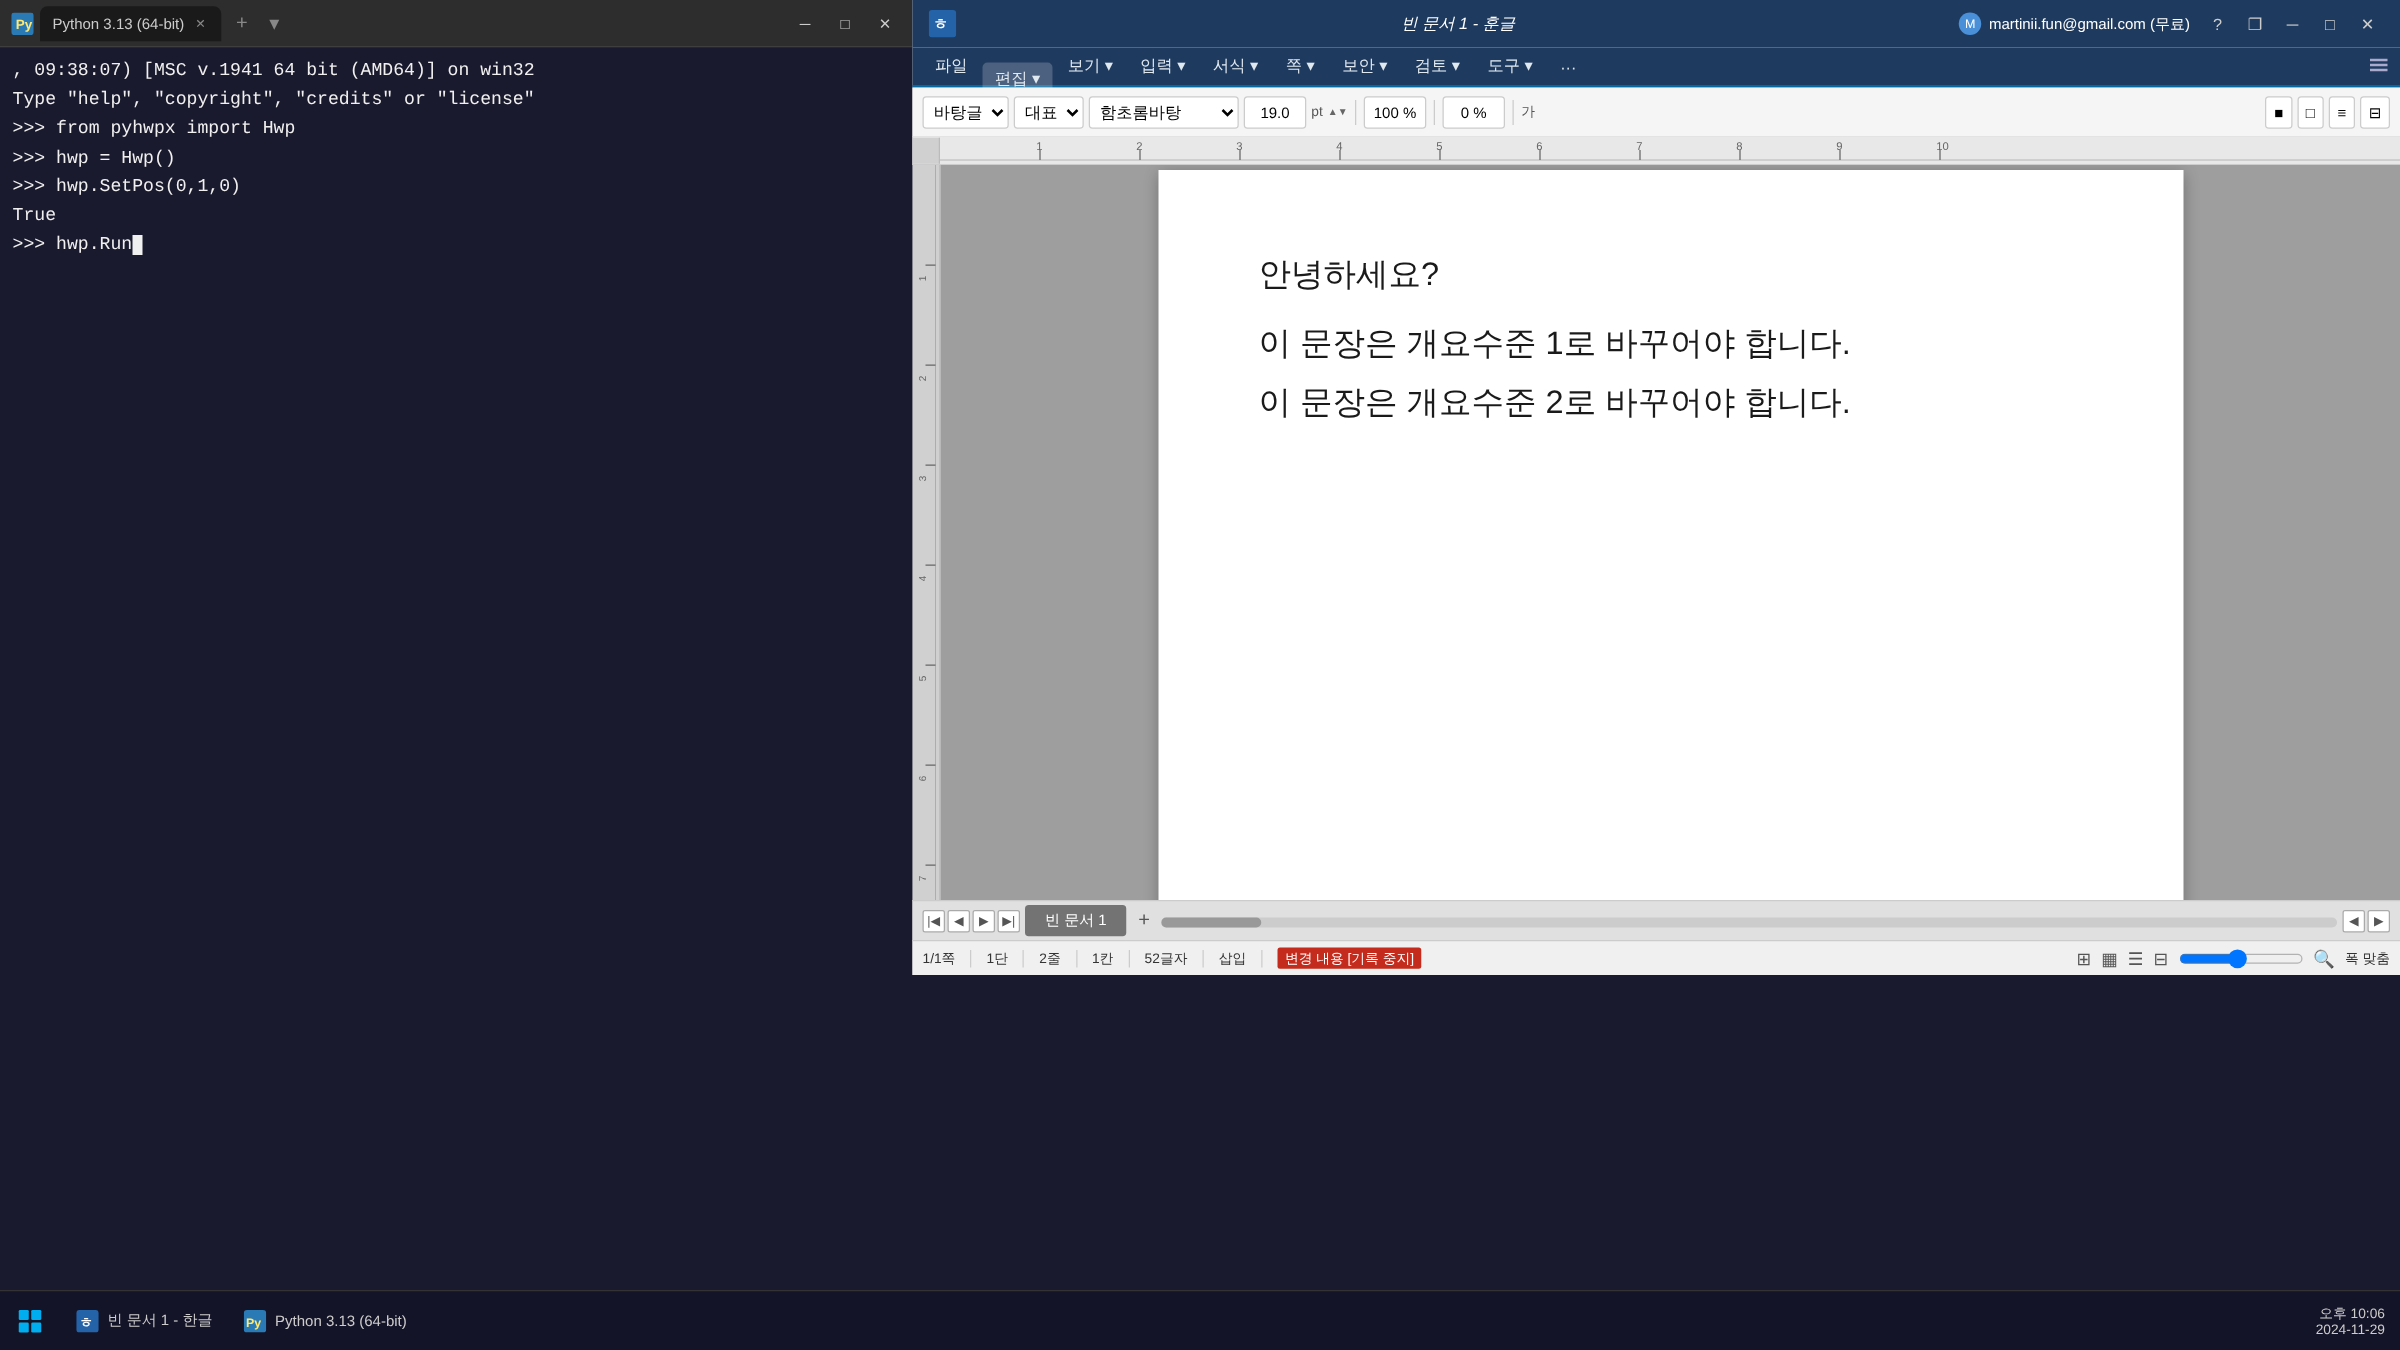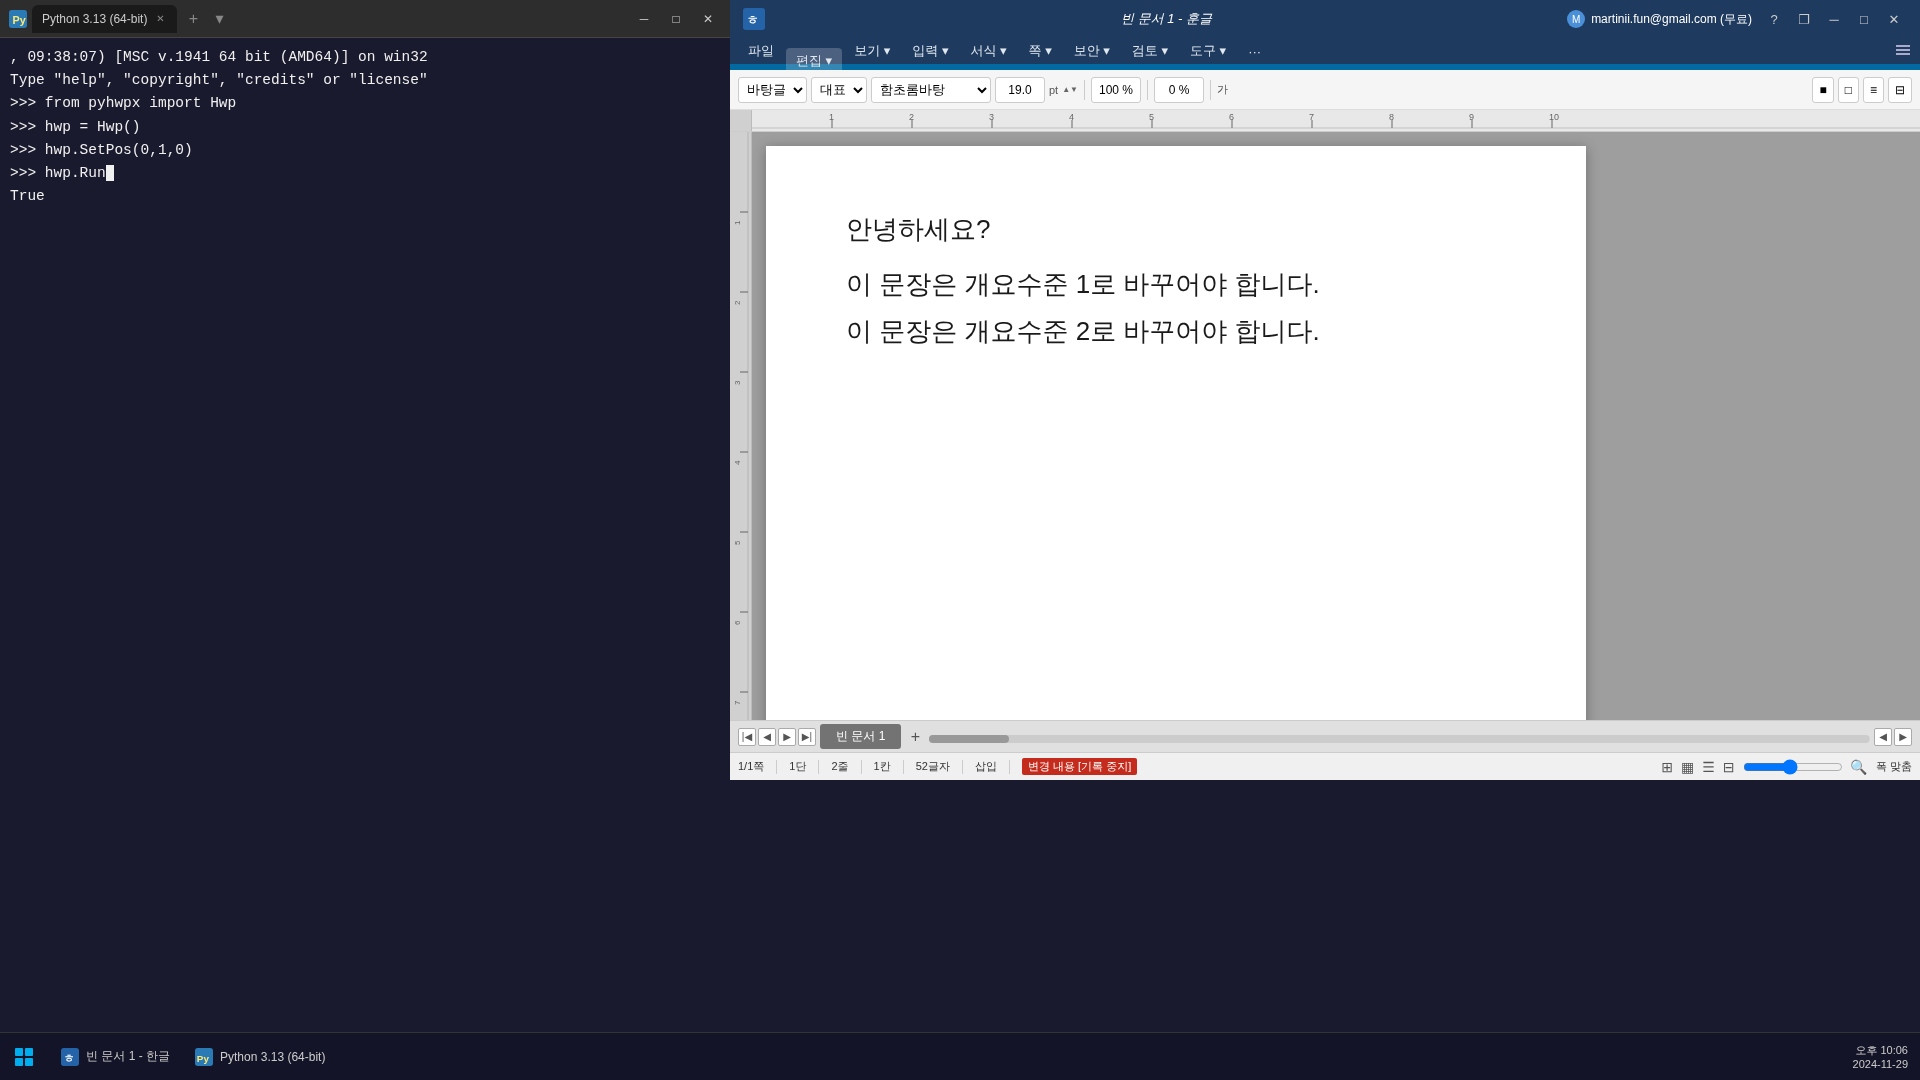--- a/index.html
+++ b/index.html
@@ -184,21 +184,21 @@
     }
 
     
     .hwp-menubar {
       height: 32px;
       background: #1e3a5f;
       display: flex;
       align-items: center;
       padding: 0 8px;
       gap: 2px;
-      border-bottom: 6px solid #0369a1;
+      border-bottom: 2px solid #0369a1;
       justify-content: space-between;
     }
     .menu-item {
       padding: 4px 10px;
       color: #e0e8f0;
       font-size: 13px;
       cursor: pointer;
       border-radius: 4px;
     }
     .menu-item.active { background: rgba(255,255,255,0.2); margin-top: 19px; }
@@ -286,22 +286,22 @@
     }
     .hwp-left-toolbar {
       width: 22px;
       background: #d0d0d0;
       border-right: 1px solid #bbb;
       flex-shrink: 0;
     }
     .hwp-page-container {
       flex: 1;
       display: flex;
-      justify-content: flex-start;
-      padding: 14px;
+      justify-content: center;
+      padding: 4px;
       overflow: auto;
     }
     .hwp-page {
       width: 820px;
       min-height: 650px;
       background: #fff;
       box-shadow: 0 2px 12px rgba(0,0,0,0.3);
       padding: 60px 80px;
     }
     .doc-line {
@@ -418,22 +418,22 @@
           <div class="winctrl close">✕</div>
         </div>
       </div>
 
       <div class="terminal-content">
         <div class="terminal-line">, 09:38:07) [MSC v.1941 64 bit (AMD64)] on win32</div>
         <div class="terminal-line">Type "help", "copyright", "credits" or "license"</div>
         <div class="terminal-line">&gt;&gt;&gt; from pyhwpx import Hwp</div>
         <div class="terminal-line">&gt;&gt;&gt; hwp = Hwp()</div>
         <div class="terminal-line">&gt;&gt;&gt; hwp.SetPos(0,1,0)</div>
+        <div class="terminal-line">True</div>
         <div class="terminal-line">&gt;&gt;&gt; hwp.Run<span class="cursor"></span></div>
-        <div class="terminal-line">True</div>
       </div>
     </div>
 
     <div class="hwp-pane">
 
       <div class="hwp-titlebar">
 
         <span style="display:flex;align-items:center;justify-content:center;width:24px;height:24px;">
           <svg viewBox="0 0 24 24" width="22" height="22">
             <rect width="24" height="24" rx="3" fill="#2563a8"></rect>

